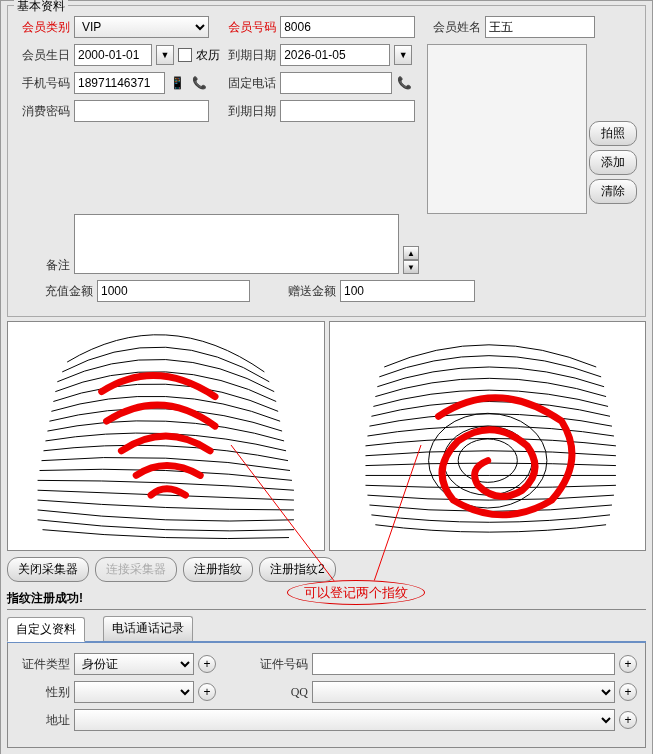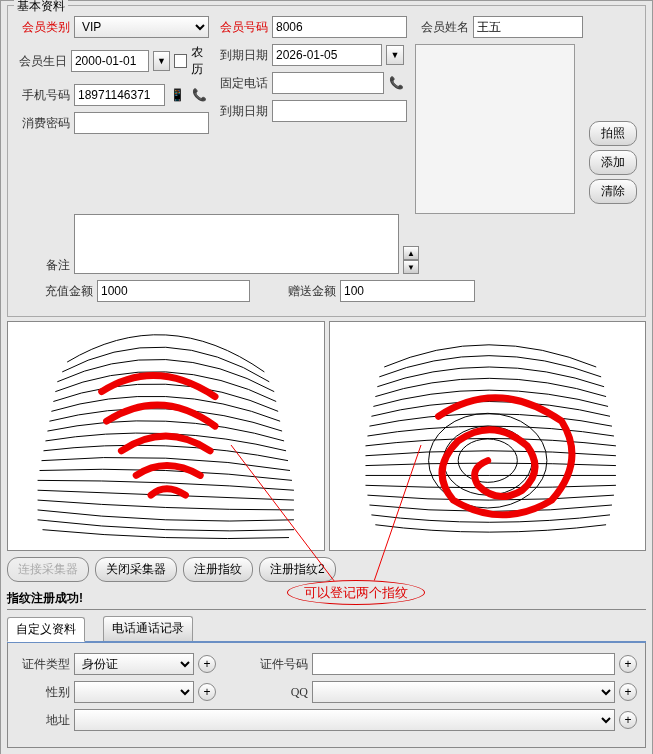--- a/index.html
+++ b/index.html
@@ -99,21 +99,21 @@
           <span class="label">到期日期</span>
           <input type="text" style="width: 135px;" value="">
         </div>
       </div>
 
       <div class="col col3">
         <div class="form-row">
           <span class="label">会员姓名</span>
           <input type="text" style="width: 110px;" value="王五">
         </div>
-        <div style="display:flex;gap:14px;">
+        <div style="display:flex;gap:2px;">
           <div class="photo-box"></div>
           <div class="side-btns" style="display:flex;flex-direction:column;justify-content:flex-end;padding-bottom:6px;">
             <button class="pill-btn">拍照</button>
             <button class="pill-btn">添加</button>
             <button class="pill-btn">清除</button>
           </div>
         </div>
       </div>
     </div>
 
@@ -199,22 +199,22 @@
   </div>
 
   <div style="position:relative; height:0;">
     <svg style="position:absolute;left:0;top:-120px;width:640px;height:180px;pointer-events:none;">
       <line x1="230" y1="10" x2="340" y2="155" stroke="#e00" stroke-width="1"></line>
       <line x1="420" y1="10" x2="370" y2="155" stroke="#e00" stroke-width="1"></line>
     </svg>
   </div>
 
   <div class="btn-row">
+    <button class="oval-btn">关闭采集器</button>
     <button class="oval-btn disabled">连接采集器</button>
-    <button class="oval-btn">关闭采集器</button>
     <button class="oval-btn">注册指纹</button>
     <button class="oval-btn">注册指纹2</button>
   </div>
 
   <div class="status-section">
     <div class="status-line">指纹注册成功!</div>
     <div class="annotation">
       <span class="annotation-text">可以登记两个指纹</span>
     </div>
   </div>

